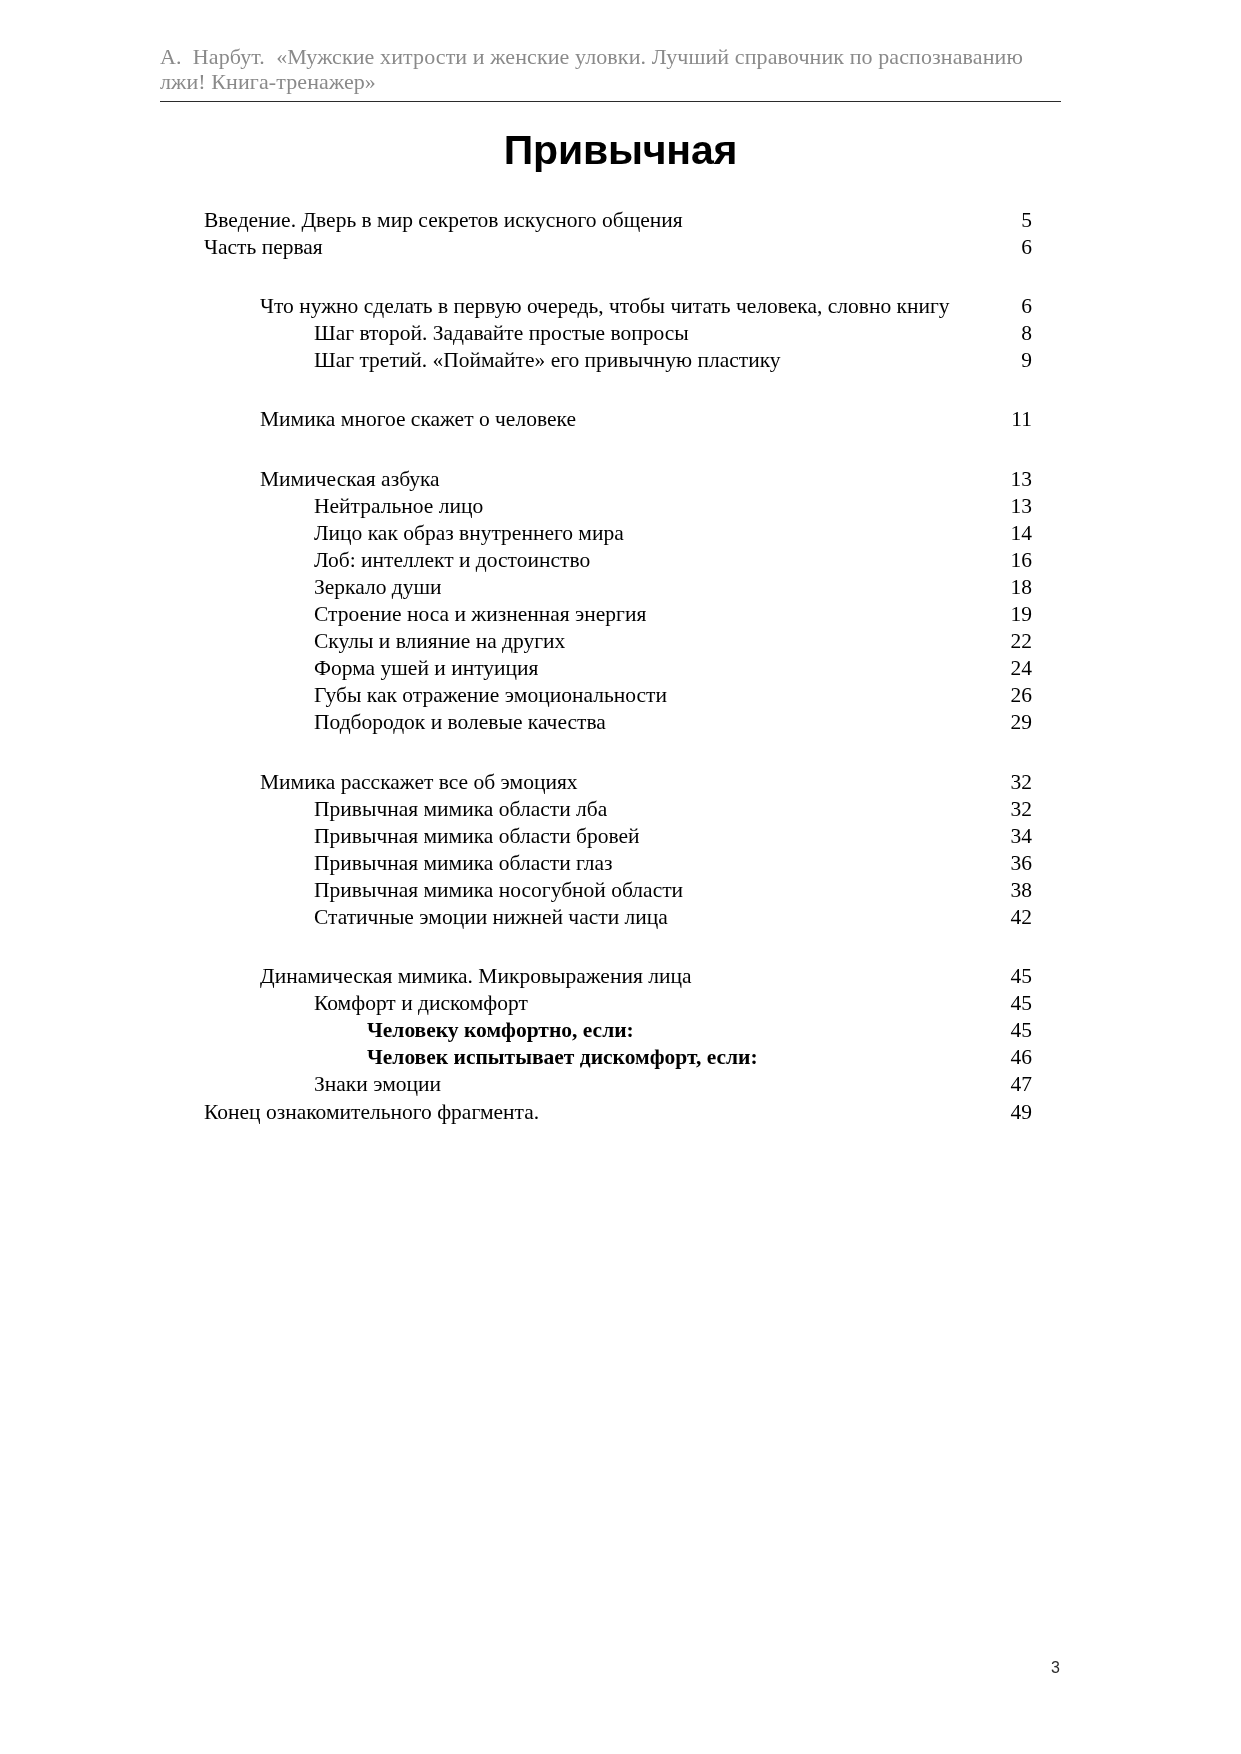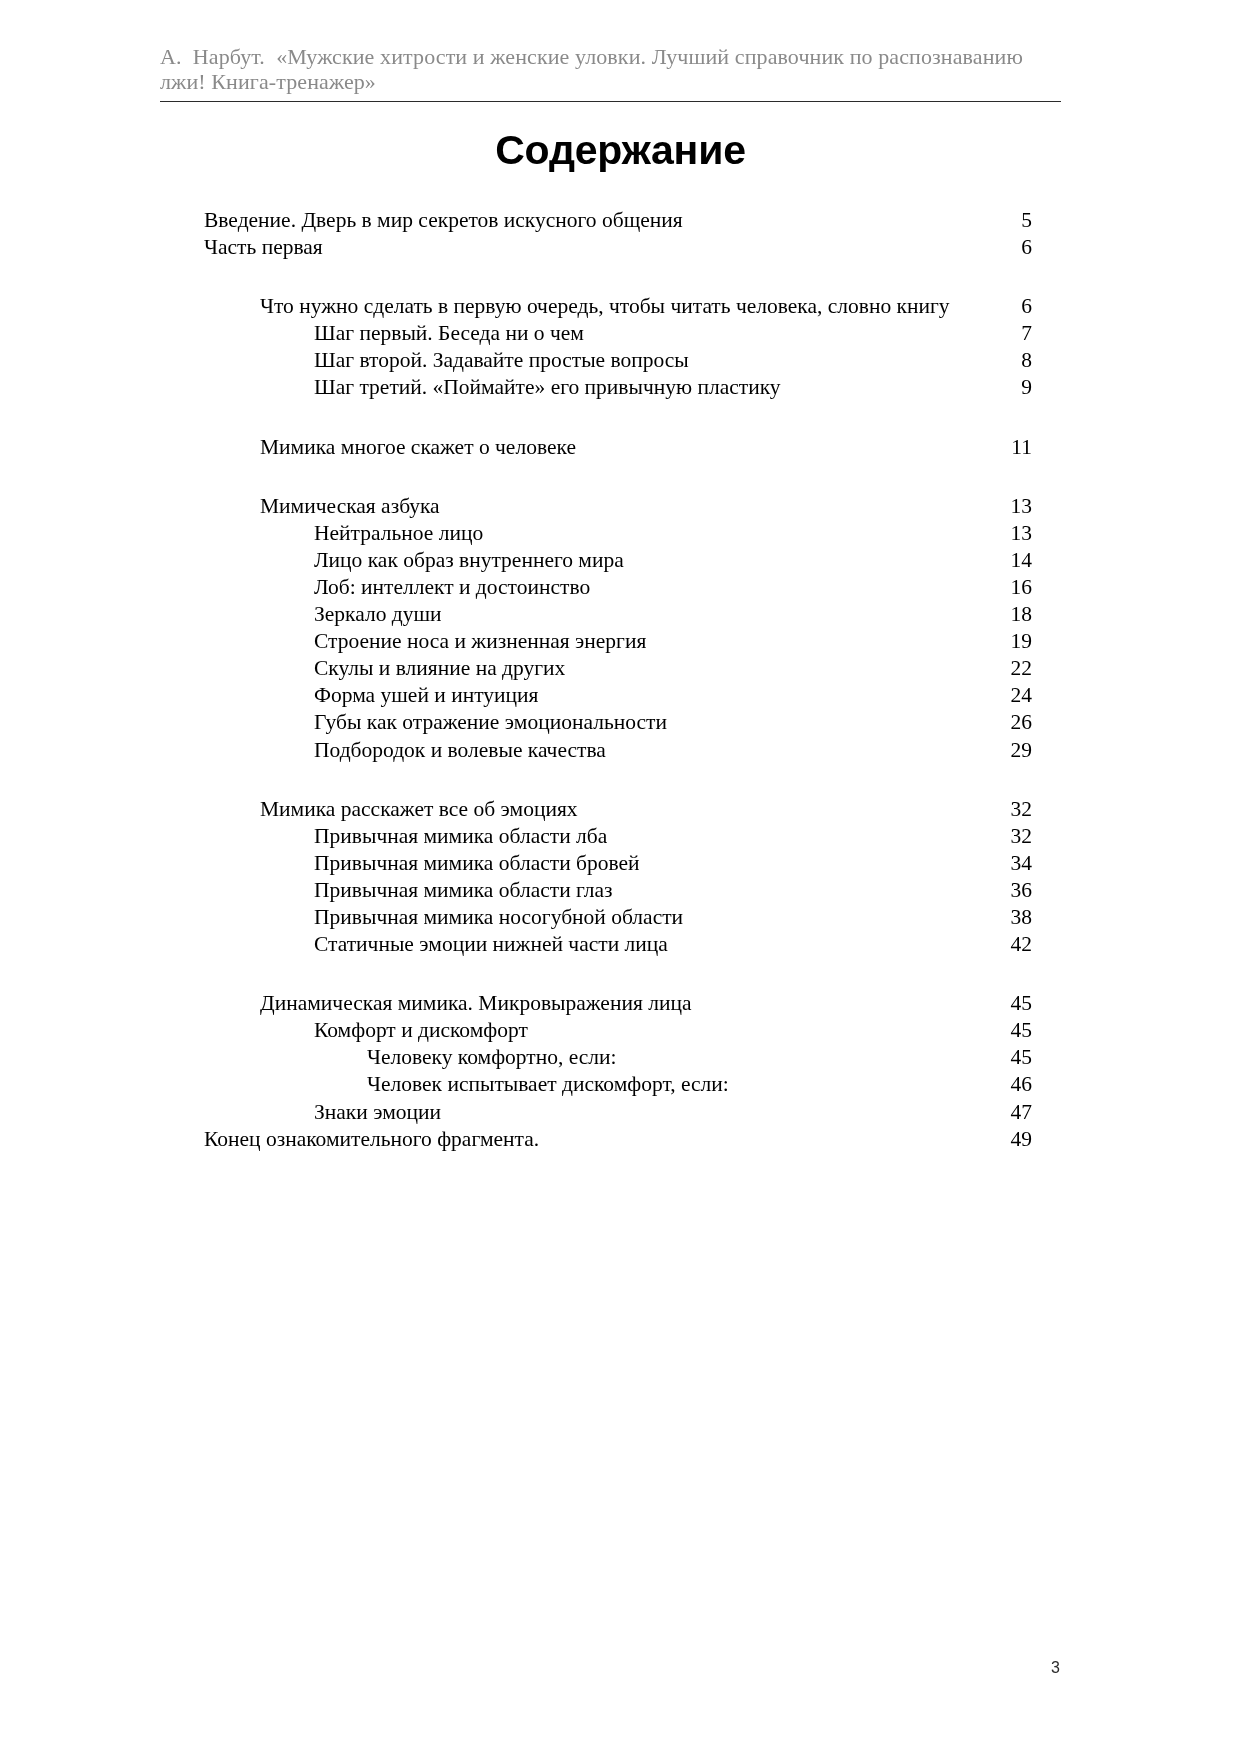--- a/index.html
+++ b/index.html
@@ -85,21 +85,21 @@
   .toc-page {
     flex: 0 0 auto;
     width: 34px;
     text-align: right;
     white-space: nowrap;
   }
   
   .lvl-0 .toc-label { padding-left: 0px; }
   .lvl-1 .toc-label { padding-left: 56px; margin-top: 32px; }
   .lvl-2 .toc-label { padding-left: 110px; }
-  .lvl-3 .toc-label { padding-left: 163px; }
+  .lvl-3 .toc-label { padding-left: 163px; font-weight: bold; }
 
   
   .folio {
     position: absolute;
     right: 181px;
     bottom: 77px;
     font-family: "Liberation Sans", "DejaVu Sans", sans-serif;
     font-size: 16px;
     color: #2b2b2b;
   }
@@ -107,40 +107,36 @@
 </head>
 <body>
 
 <div class="page">
 
   <div class="header-zone">
     <div class="header-text">А.  Нарбут.  «Мужские хитрости и женские уловки. Лучший справочник по распознаванию лжи! Книга-тренажер»</div>
   </div>
   <div class="header-rule"></div>
 
-  <div class="doc-title">Содержание</div>
+  <div class="doc-title">Привычная</div>
 
   <div class="toc" id="toc-list">
       <div class="toc-row lvl-0">
         <span class="toc-label">Введение. Дверь в мир секретов искусного общения</span>
         <span class="toc-page">5</span>
       </div>
       <div class="toc-row lvl-0">
         <span class="toc-label">Часть первая</span>
         <span class="toc-page">6</span>
       </div>
       <div class="toc-row lvl-1">
         <span class="toc-label">Что нужно сделать в первую очередь, чтобы читать человека, словно книгу</span>
         <span class="toc-page">6</span>
       </div>
       <div class="toc-row lvl-2">
-        <span class="toc-label">Шаг первый. Беседа ни о чем</span>
-        <span class="toc-page">7</span>
-      </div>
-      <div class="toc-row lvl-2">
         <span class="toc-label">Шаг второй. Задавайте простые вопросы</span>
         <span class="toc-page">8</span>
       </div>
       <div class="toc-row lvl-2">
         <span class="toc-label">Шаг третий. «Поймайте» его привычную пластику</span>
         <span class="toc-page">9</span>
       </div>
       <div class="toc-row lvl-1">
         <span class="toc-label">Мимика многое скажет о человеке</span>
         <span class="toc-page">11</span>

